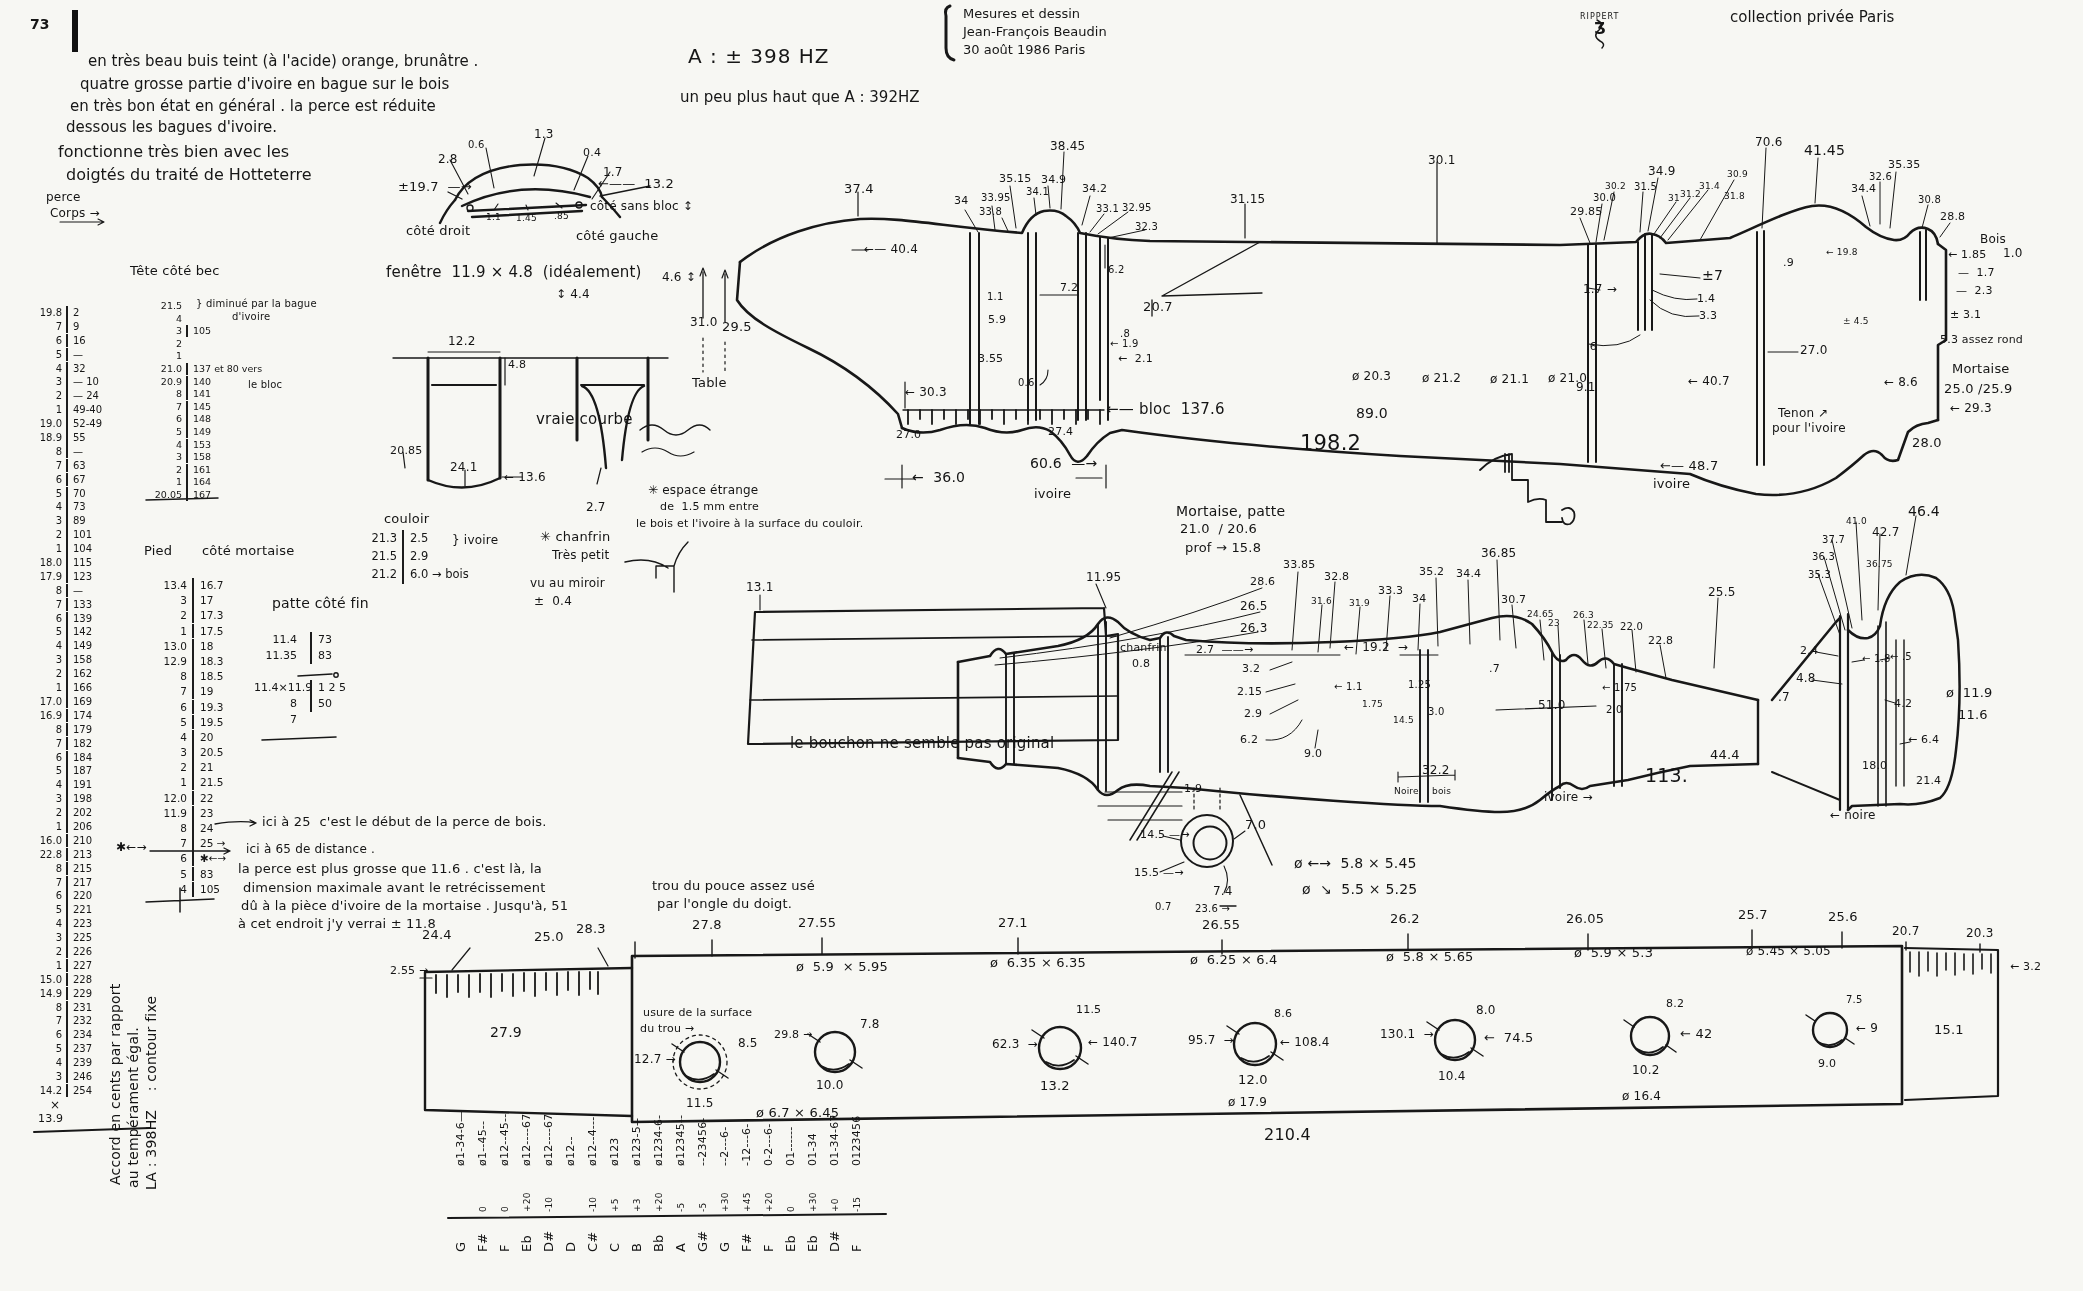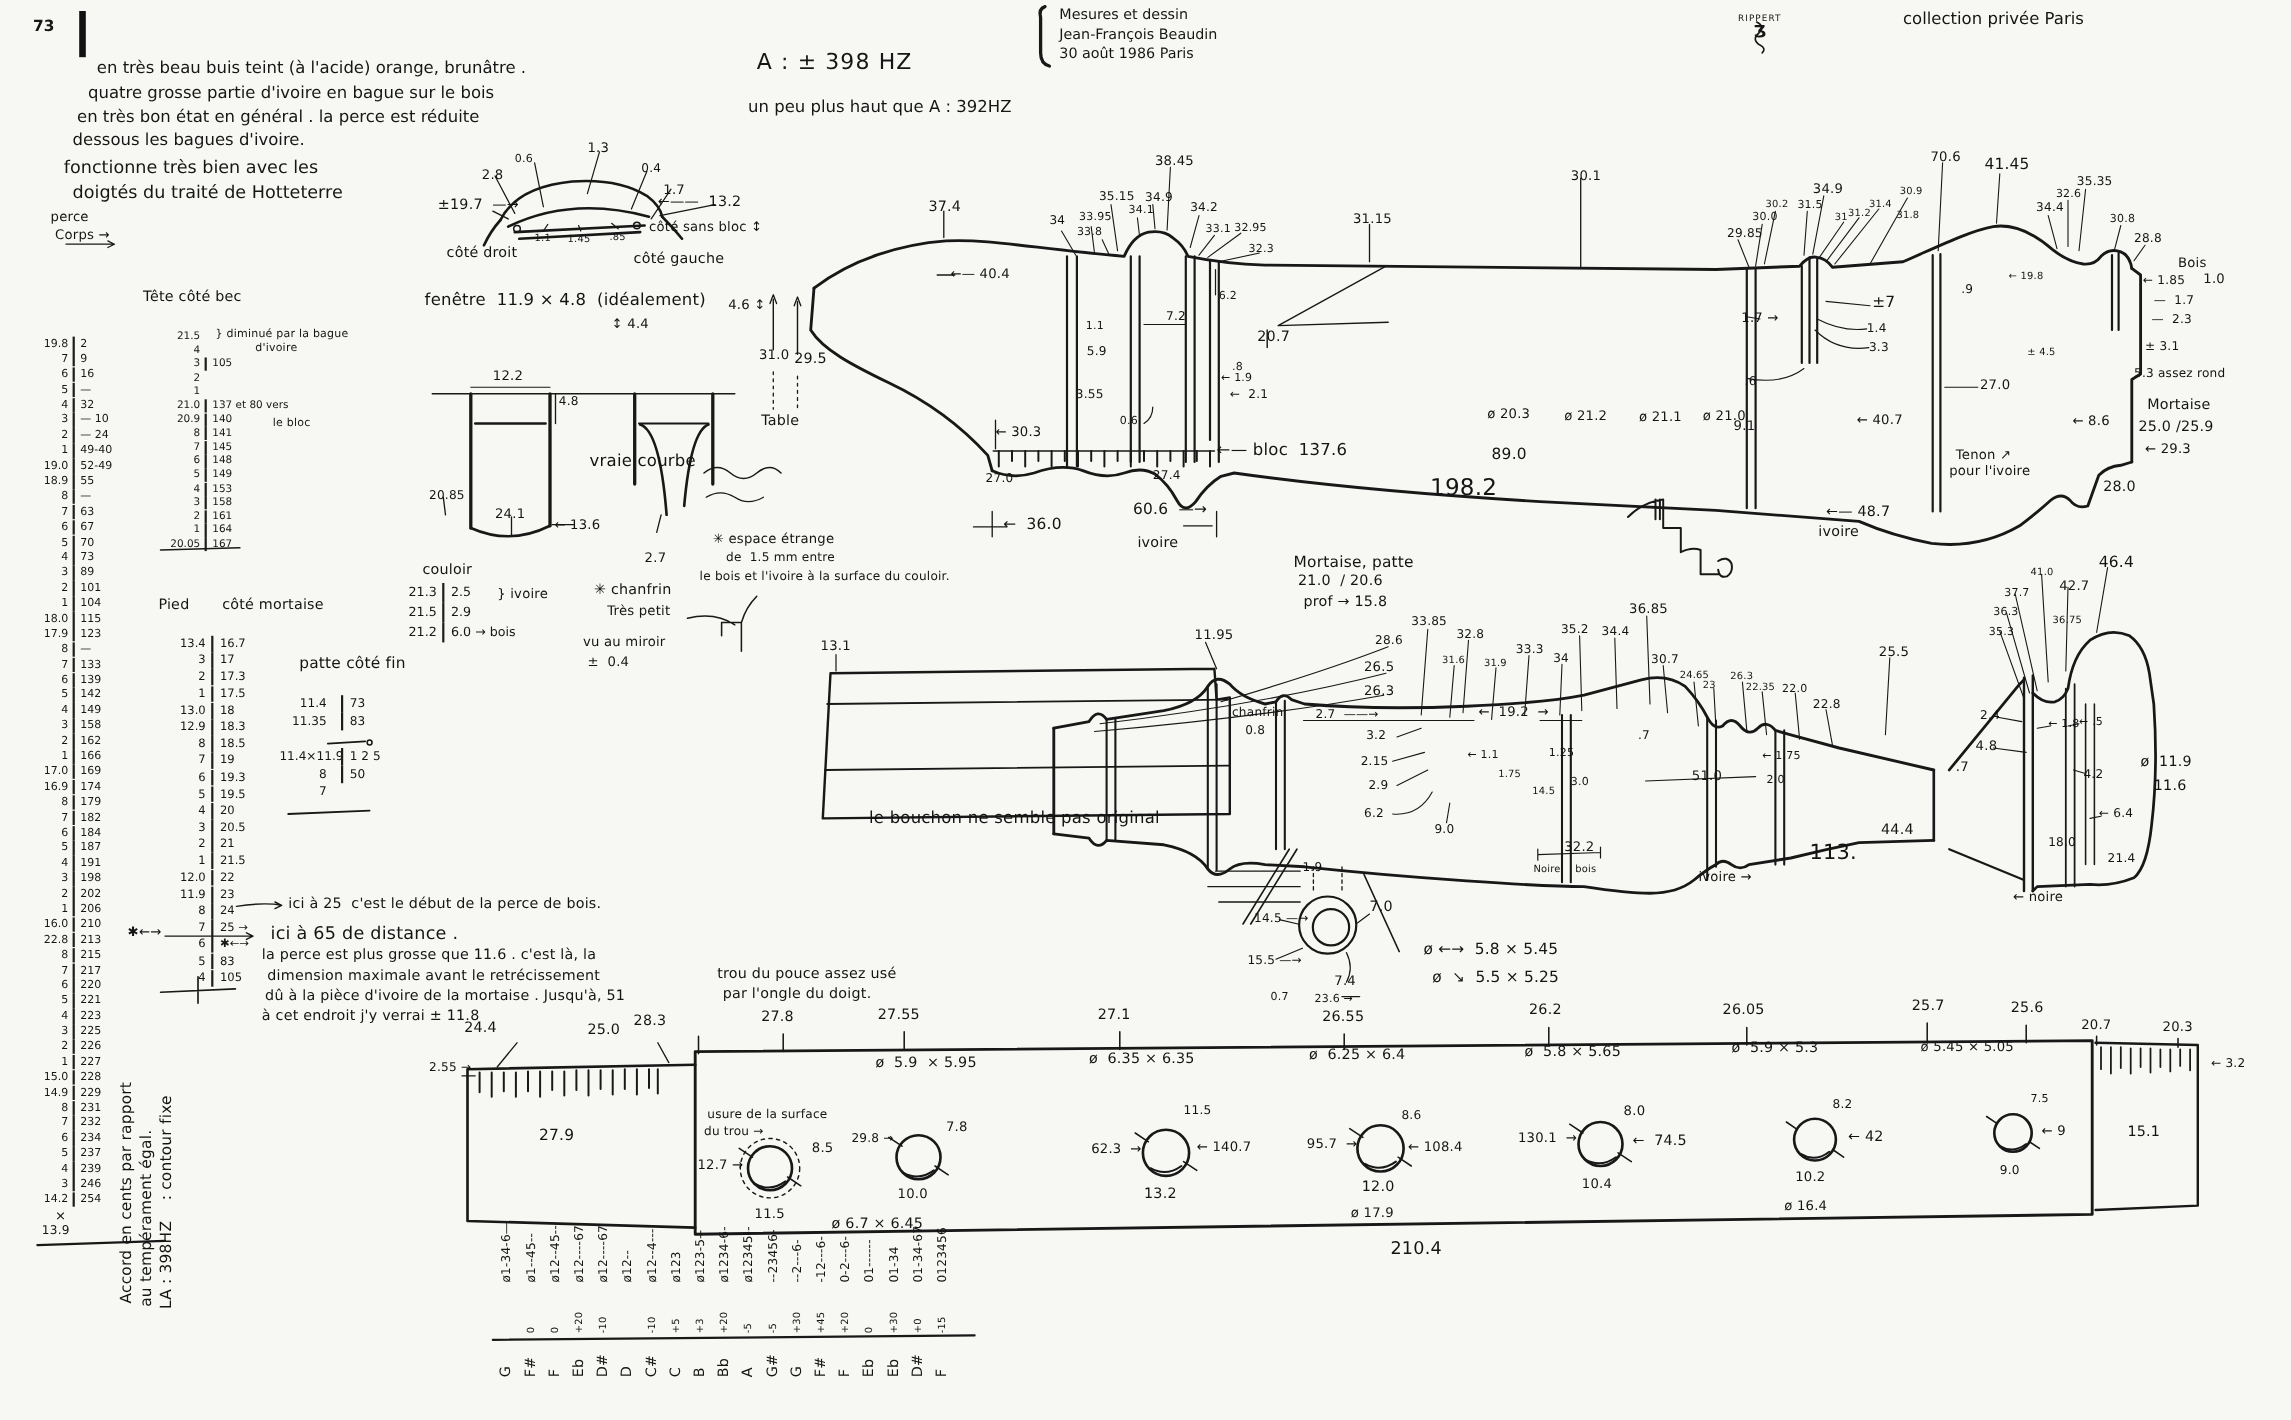--- a/index.html
+++ b/index.html
@@ -834,21 +834,21 @@
       <span class="ann" style="left: 1245px; top: 818px; font-size: 13px; text-align: center;">7.0</span>
       <span class="ann" style="left: 1213px; top: 884px; font-size: 12px;">7.4</span>
       <span class="ann" style="left: 1195px; top: 902px; font-size: 10px;">23.6 →</span>
       <span class="ann" style="left: 1155px; top: 900px; font-size: 10px;">0.7</span>
       <span class="ann" style="left: 1294px; top: 856px; font-size: 14px;">ø ←→  5.8 × 5.45</span>
       <span class="ann" style="left: 1302px; top: 882px; font-size: 14px;">ø  ↘  5.5 × 5.25</span>
       <span class="ann" style="left: 652px; top: 879px; font-size: 13px;">trou du pouce assez usé</span>
       <span class="ann" style="left: 657px; top: 897px; font-size: 13px;">par l'ongle du doigt.</span>
       <span class="ann" style="left: 262px; top: 815px; font-size: 13px;">ici à 25  c'est le début de la perce de bois.</span>
       <span class="ann" style="left: 116px; top: 840px; font-size: 12px;">✱←→</span>
-      <span class="ann" style="left: 246px; top: 842px; font-size: 16px;">ici à 65 de distance .</span>
+      <span class="ann" style="left: 246px; top: 842px; font-size: 12px;">ici à 65 de distance .</span>
       <span class="ann" style="left: 238px; top: 862px; font-size: 13px;">la perce est plus grosse que 11.6 . c'est là, la</span>
       <span class="ann" style="left: 243px; top: 881px; font-size: 13px;">dimension maximale avant le retrécissement</span>
       <span class="ann" style="left: 241px; top: 899px; font-size: 13px;">dû à la pièce d'ivoire de la mortaise . Jusqu'à, 51</span>
       <span class="ann" style="left: 238px; top: 917px; font-size: 13px;">à cet endroit j'y verrai ± 11.8</span>
       <span class="ann" style="left: 422px; top: 928px; font-size: 13px;">24.4</span>
       <span class="ann" style="left: 534px; top: 930px; font-size: 13px;">25.0</span>
       <span class="ann" style="left: 576px; top: 922px; font-size: 13px;">28.3</span>
       <span class="ann" style="left: 390px; top: 964px; font-size: 11px;">2.55 →</span>
       <span class="ann" style="left: 692px; top: 918px; font-size: 13px;">27.8</span>
       <span class="ann" style="left: 798px; top: 916px; font-size: 13px;">27.55</span>

